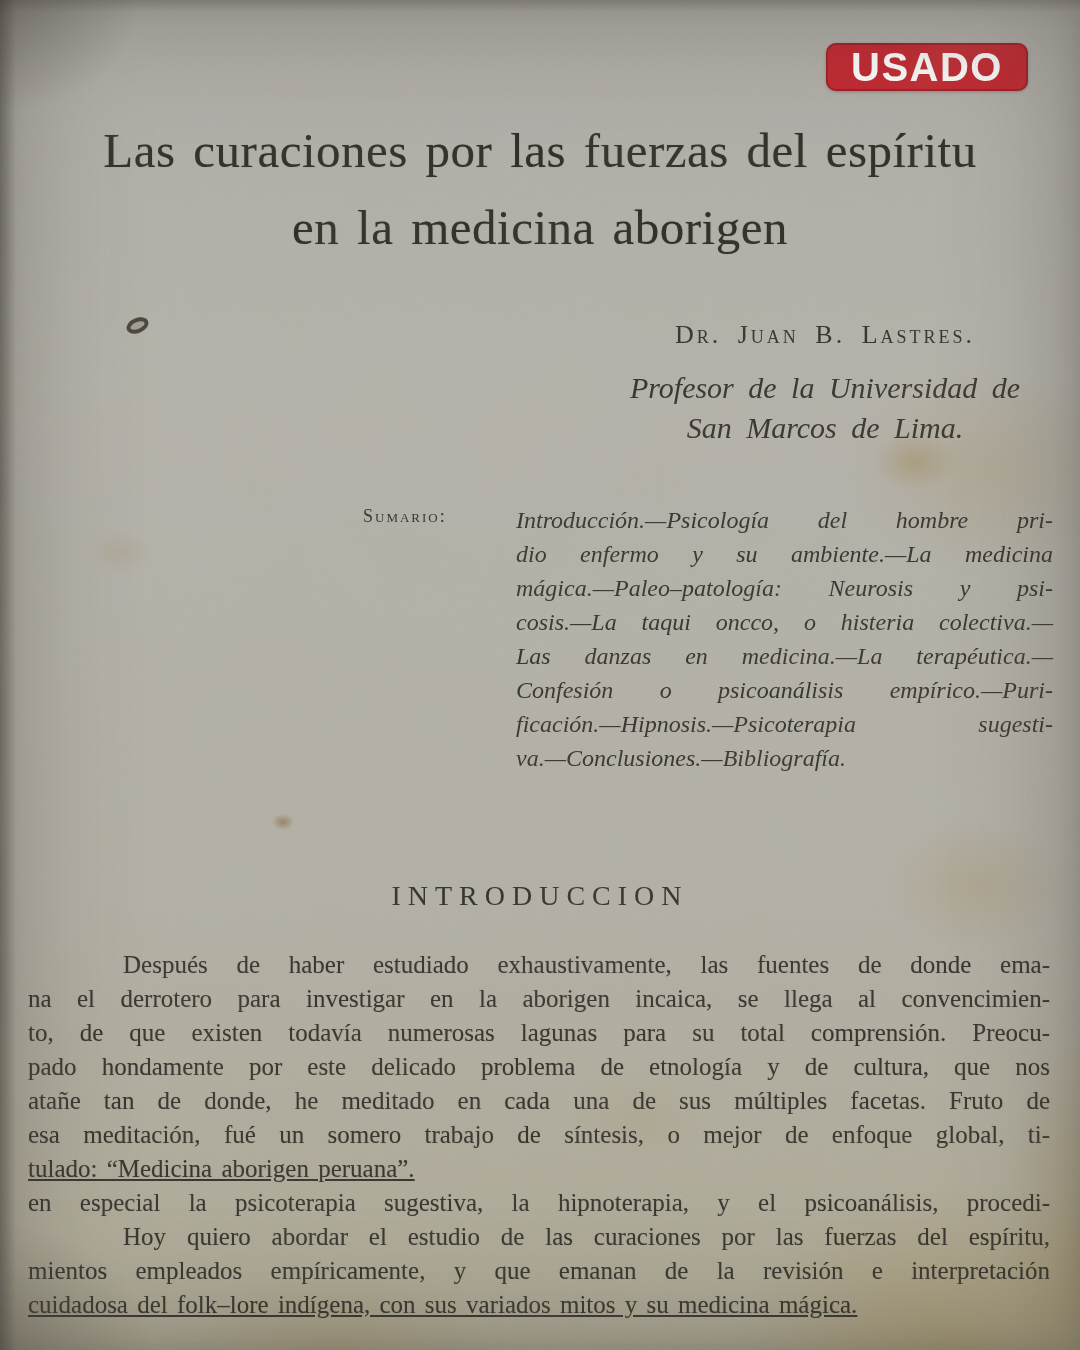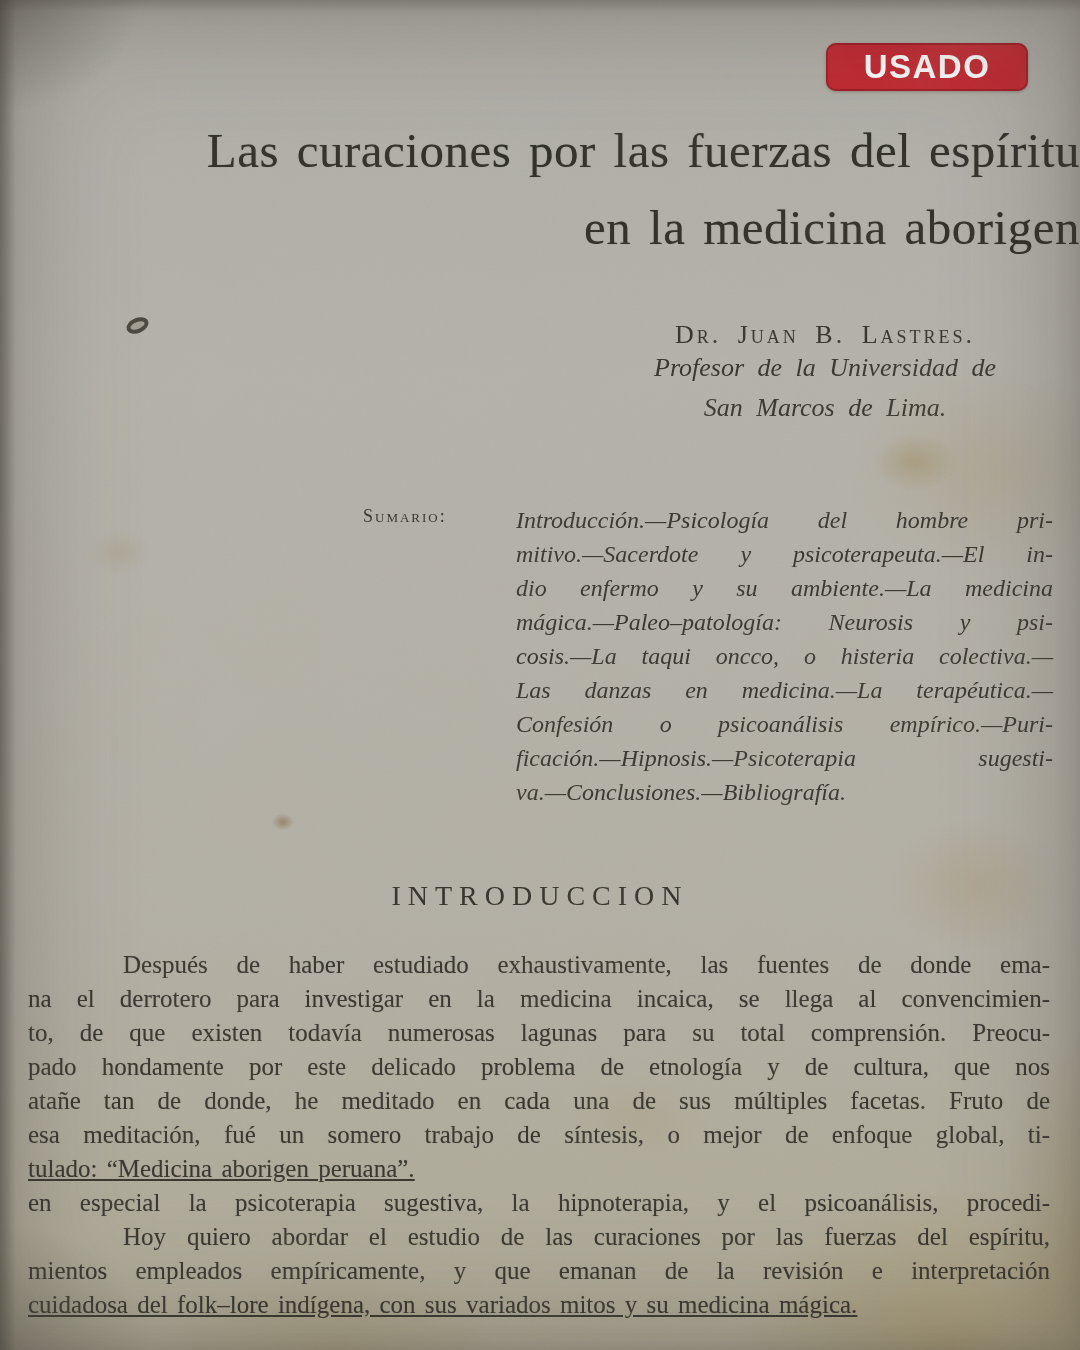--- a/index.html
+++ b/index.html
@@ -35,49 +35,49 @@
     box-shadow:inset 0 0 130px rgba(62,58,50,.42), inset 0 0 26px rgba(62,58,50,.18);
   }
   .noise{position:absolute;inset:0;z-index:5;pointer-events:none;opacity:.55;}
 
   .badge{
     position:absolute;top:43px;right:52px;width:202px;height:48px;z-index:4;
     background:var(--badge-bg);color:var(--badge-text);
     border-radius:10px;
     box-shadow:inset 0 0 0 2px rgba(122,14,22,.45), 0 1px 3px rgba(60,50,40,.35);
     font-family:"Liberation Sans","DejaVu Sans",sans-serif;
-    font-weight:bold;font-size:33px;letter-spacing:1.5px;
+    font-weight:bold;font-size:40px;letter-spacing:1.5px;
     display:flex;align-items:center;justify-content:center;
   }
 
   .title{
     position:absolute;top:112px;left:0;width:1080px;z-index:2;
-    text-align:right;font-weight:normal;
+    text-align:center;font-weight:normal;
     font-size:49px;line-height:77px;color:#2e2c26;
     word-spacing:5px;letter-spacing:.5px;
     text-shadow:0 0 1px rgba(46,44,38,.35);
   }
   .title span{display:block;}
 
   .ink-smudge{
     position:absolute;left:126px;top:318px;width:23px;height:15px;z-index:2;
     border:4px solid #45423a;border-radius:50%;
     background:rgba(125,120,105,.35);
     transform:rotate(-22deg);
   }
 
   .author-name{
     position:absolute;top:320px;left:600px;width:450px;z-index:2;
     text-align:center;font-variant-caps:small-caps;
     font-size:26px;letter-spacing:3px;word-spacing:7px;color:#33312b;
   }
   .affiliation{
-    position:absolute;top:348px;left:600px;width:450px;z-index:2;
+    position:absolute;top:368px;left:600px;width:450px;z-index:2;
     text-align:center;font-style:italic;
-    font-size:26px;line-height:40px;word-spacing:7px;color:#36342d;
+    font-size:30px;line-height:40px;word-spacing:7px;color:#36342d;
   }
   .affiliation span{display:block;}
 
   .summary-label{
     position:absolute;top:506px;left:363px;z-index:2;
     font-variant-caps:small-caps;font-size:18px;letter-spacing:2px;color:#33312b;
   }
   .summary-text{
     position:absolute;top:503px;left:505px;width:537px;z-index:2;
     font-style:italic;font-size:24px;line-height:34px;
@@ -119,36 +119,35 @@
 
   <div class="affiliation">
     <span>Profesor de la Universidad de</span>
     <span>San Marcos de Lima.</span>
   </div>
 
   <div class="summary-label">Sumario:</div>
 
   <div class="summary-text">
     <div class="sl">Introducción.—Psicología del hombre pri-</div>
-    <div class="sl">mitivo.—Sacerdote y psicoterapeuta.—El in-</div>
     <div class="sl">dio enfermo y su ambiente.—La medicina</div>
     <div class="sl">mágica.—Paleo–patología: Neurosis y psi-</div>
     <div class="sl">cosis.—La taqui oncco, o histeria colectiva.—</div>
     <div class="sl">Las danzas en medicina.—La terapéutica.—</div>
     <div class="sl">Confesión o psicoanálisis empírico.—Puri-</div>
     <div class="sl">ficación.—Hipnosis.—Psicoterapia sugesti-</div>
     <div class="sl endp">va.—Conclusiones.—Bibliografía.</div>
   </div>
 
   <h2 class="section-heading">INTRODUCCION</h2>
 
   <div class="body-text">
     <div class="para">
       <div class="bl first">Después de haber estudiado exhaustivamente, las fuentes de donde ema-</div>
-      <div class="bl">na el derrotero para investigar en la medicina incaica, se llega al convencimien-</div>
+      <div class="bl">na el derrotero para investigar en la aborigen incaica, se llega al convencimien-</div>
       <div class="bl">to, de que existen todavía numerosas lagunas para su total comprensión. Preocu-</div>
       <div class="bl">pado hondamente por este delicado problema de etnología y de cultura, que nos</div>
       <div class="bl">atañe tan de donde, he meditado en cada una de sus múltiples facetas. Fruto de</div>
       <div class="bl">esa meditación, fué un somero trabajo de síntesis, o mejor de enfoque global, ti-</div>
       <div class="bl endp">tulado: “Medicina aborigen peruana”.</div>
     </div>
     <div class="para">
       <div class="bl">en especial la psicoterapia sugestiva, la hipnoterapia, y el psicoanálisis, procedi-</div>
       <div class="bl first">Hoy quiero abordar el estudio de las curaciones por las fuerzas del espíritu,</div>
       <div class="bl">mientos empleados empíricamente, y que emanan de la revisión e interpretación</div>

